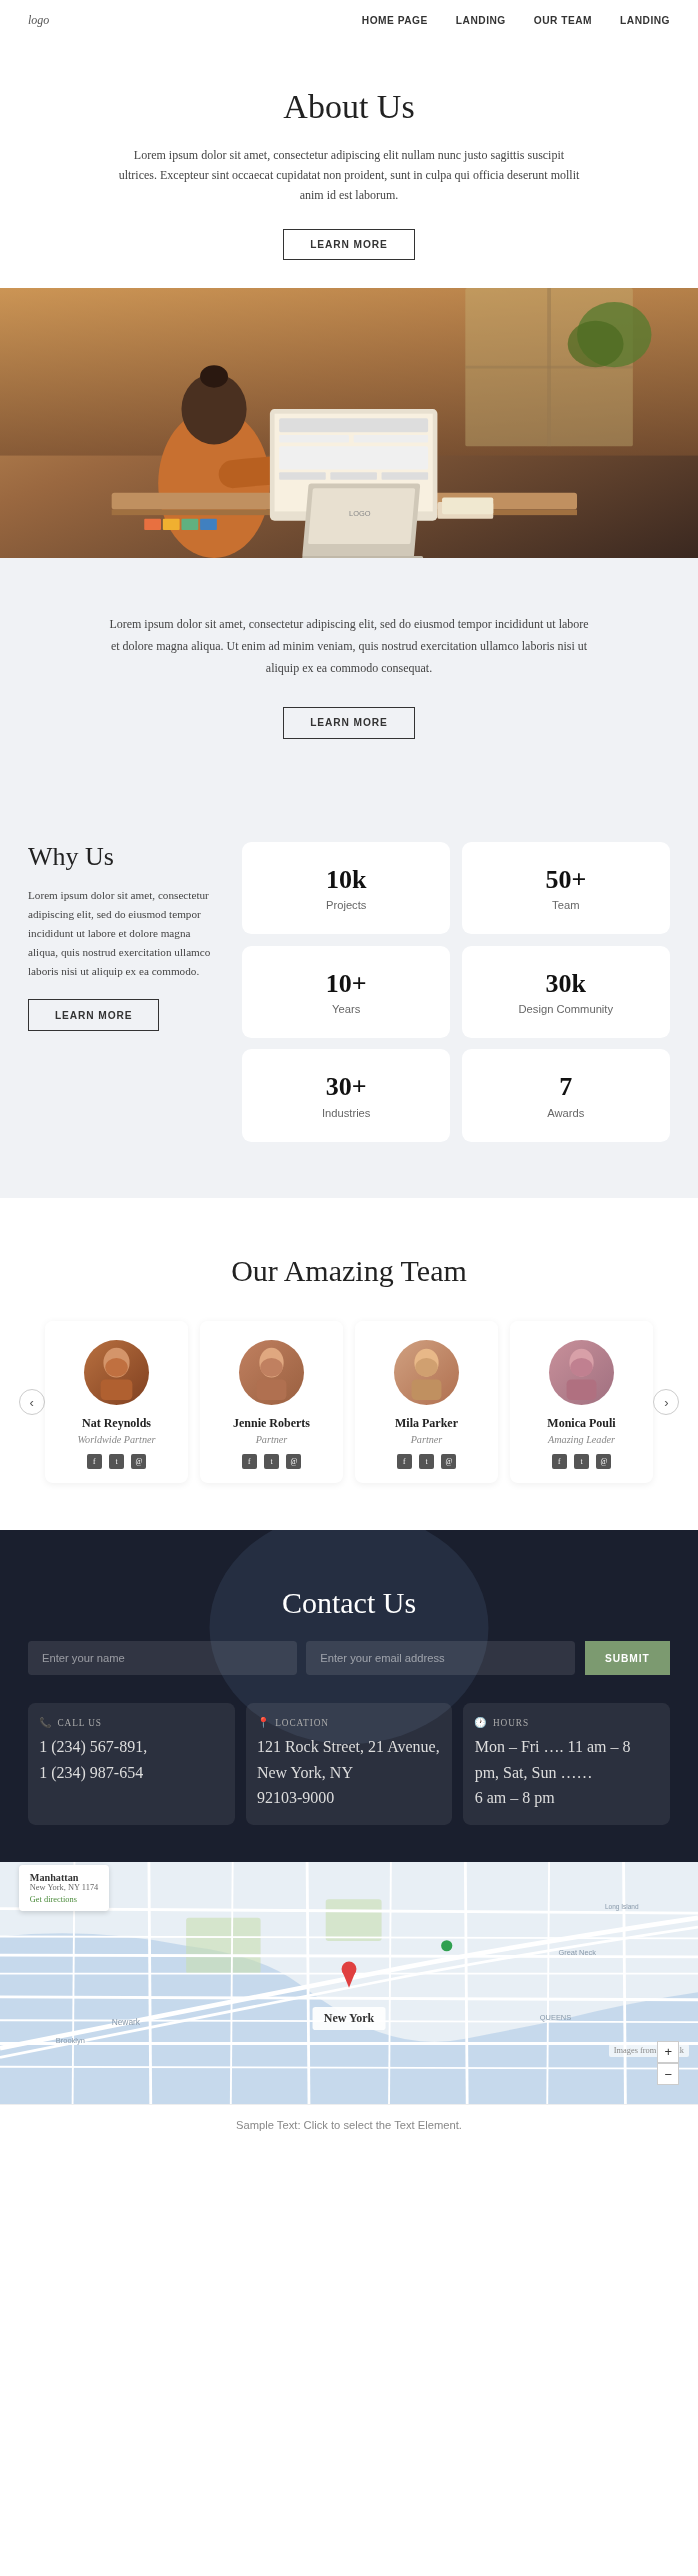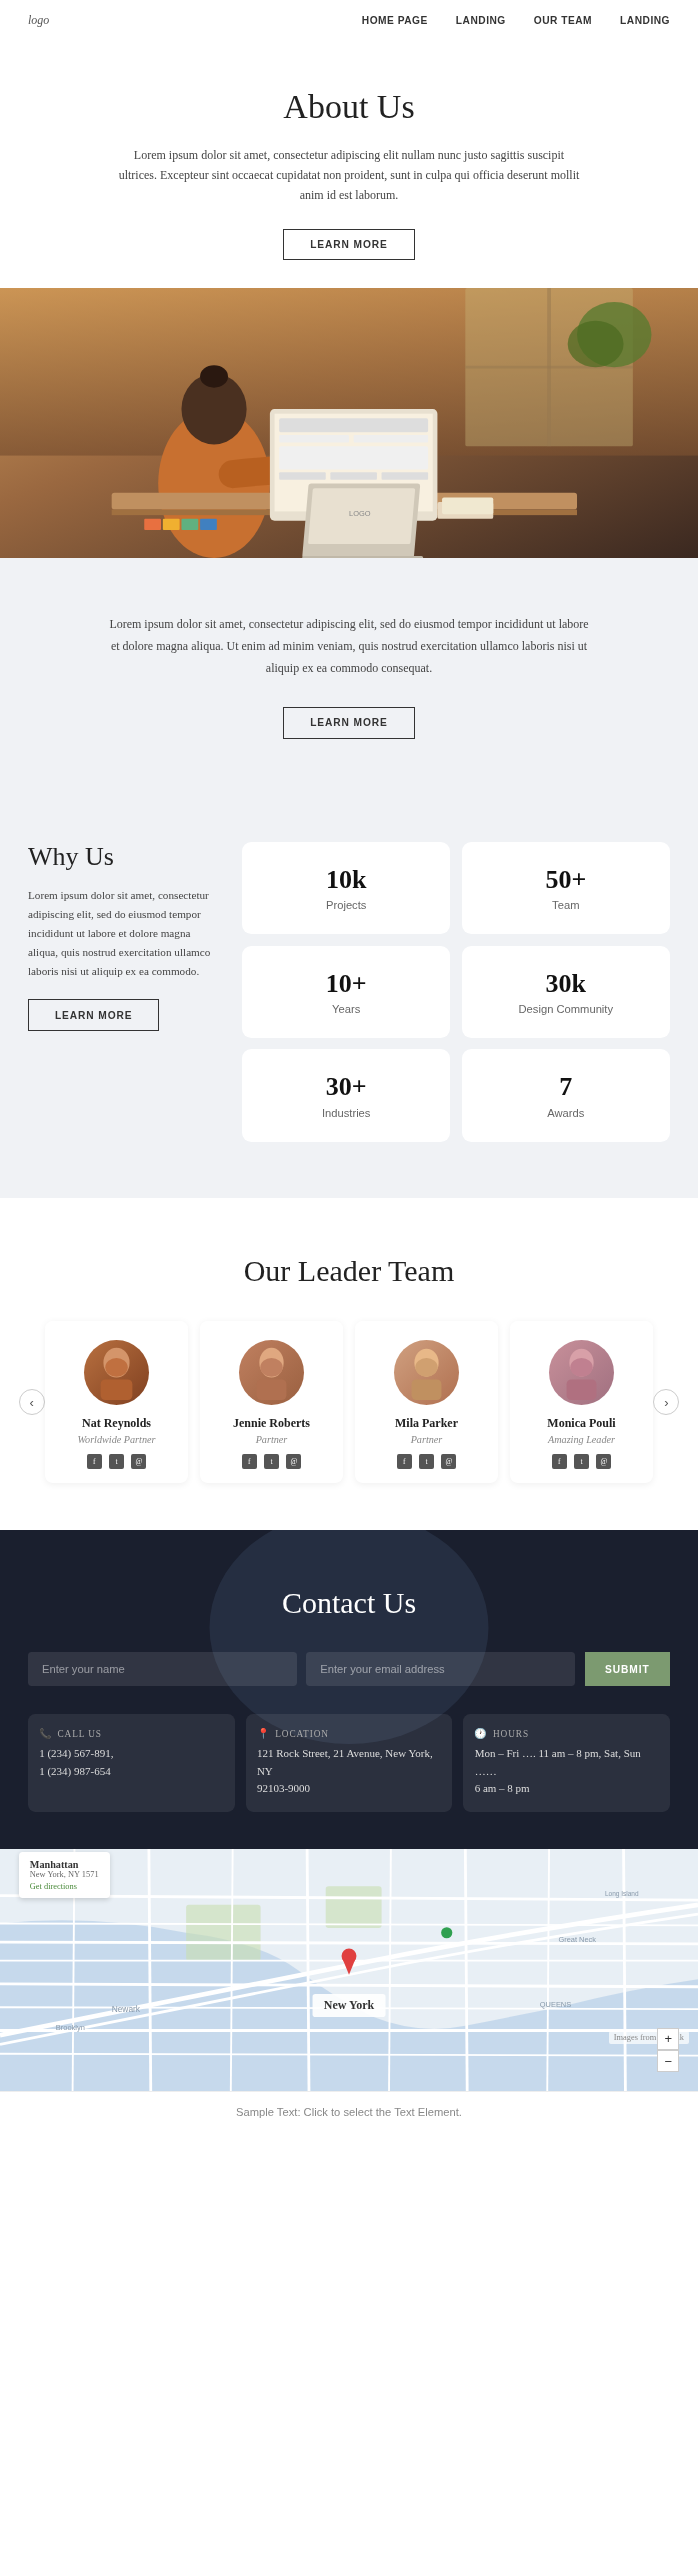--- a/index.html
+++ b/index.html
@@ -101,40 +101,40 @@
     
     .contact-section {
       background: #1a1f2e; color: #fff; padding: 56px 28px 37px;
       position: relative; overflow: hidden; text-align: center;
     }
     .contact-bg-shape {
       position: absolute; top: -18.6px; left: 50%; transform: translateX(-50%);
       width: 279px; height: 233px; border-radius: 50%; background: rgba(40,50,70,0.8);
       z-index: 0;
     }
-    .contact-section h2 { font-size: 30px; font-weight: 400; margin-bottom: 32px; position: relative; z-index: 1; }
+    .contact-section h2 { font-size: 30px; font-weight: 400; margin-bottom: 21px; position: relative; z-index: 1; }
     .contact-form { display: flex; gap: 9.3px; margin-bottom: 28px; position: relative; z-index: 1; }
     .contact-form input {
       flex: 1; background: rgba(255,255,255,0.1); border: none;
       padding: 11.2px 14px; color: #fff; font-size: 11.2px; border-radius: 3.7px;
     }
     .contact-form input::placeholder { color: rgba(255,255,255,0.5); }
     .submit-btn {
       background: #7c9a70; color: #fff; border: none; padding: 11.2px 20.5px;
       font-size: 10.2px; text-transform: uppercase; letter-spacing: 0.9px;
       cursor: pointer; font-weight: 600; border-radius: 0;
     }
     .contact-cards { display: flex; gap: 11.2px; justify-content: space-between; position: relative; z-index: 1; }
     .contact-card {
       flex: 1; background: rgba(255,255,255,0.08); border-radius: 7.4px;
       padding: 14px 11.2px; text-align: left;
     }
     .contact-card-title { font-size: 9.3px; text-transform: uppercase; letter-spacing: 0.9px; color: #aaa; margin-bottom: 5.6px; display: flex; align-items: center; gap: 4.7px; }
     .contact-card-icon { font-size: 10.2px; }
-    .contact-card p { font-size: 11px; color: #ddd; line-height: 1.6; }
+    .contact-card p { font-size: 16px; color: #ddd; line-height: 1.6; }
     .hours-icon { color: #f0a030; }
 
     
     .map-section { position: relative; height: 242px; background: #e8e8e8; overflow: hidden; }
     .map-bg {
       width: 100%; height: 100%;
       background: linear-gradient(180deg, #d0dde8 0%, #c8d8e4 30%, #b8c8d8 60%, #a8b8c8 100%);
       position: relative;
     }
     .map-label {
@@ -290,21 +290,21 @@
       <div class="stat-label">Industries</div>
     </div>
     <div class="stat-card">
       <div class="stat-num">7</div>
       <div class="stat-label">Awards</div>
     </div>
   </div>
 </section>
 
 <section class="team-section">
-  <h2>Our Leader Team</h2>
+  <h2>Our Amazing Team</h2>
   <div class="team-carousel">
     <button class="carousel-btn">‹</button>
     <div class="team-cards">
       <div class="team-card">
         <div class="team-avatar avatar-1">
           <div class="avatar-face">
             <svg width="47" height="56" viewBox="0 0 50 60">
                 <ellipse cx="25" cy="20" rx="14" ry="16" fill="#d4956a"></ellipse>
                 <ellipse cx="25" cy="25" rx="12" ry="10" fill="#c07040"></ellipse>
                 <rect x="8" y="38" width="34" height="22" fill="#b06030" rx="5"></rect>
@@ -452,21 +452,21 @@
 
       <text x="120" y="175" font-size="9" fill="#8899aa" font-family="Arial" font-weight="500">Newark</text>
       <text x="60" y="195" font-size="8" fill="#8899aa" font-family="Arial">Brooklyn</text>
       <text x="600" y="100" font-size="8" fill="#8899aa" font-family="Arial">Great Neck</text>
       <text x="580" y="170" font-size="8" fill="#8899aa" font-family="Arial">QUEENS</text>
       <text x="650" y="50" font-size="7" fill="#8899aa" font-family="Arial">Long Island</text>
     </svg>
     <div class="map-label">New York</div>
     <div class="map-info-box">
       <div style="font-weight:700; font-size:10.2px;">Manhattan</div>
-      <div style="font-size:8.4px; color:#666;">New York, NY 1571</div>
+      <div style="font-size:8.4px; color:#666;">New York, NY 1174</div>
       <div style="font-size:8.4px; color:#4a8a3a; margin-top:2.8px;">Get directions</div>
     </div>
     <div class="freepik-credit">Images from Freepik</div>
     <div class="map-zoom">
       <button class="map-zoom-btn">+</button>
       <button class="map-zoom-btn">−</button>
     </div>
   </div>
 </div>
 

